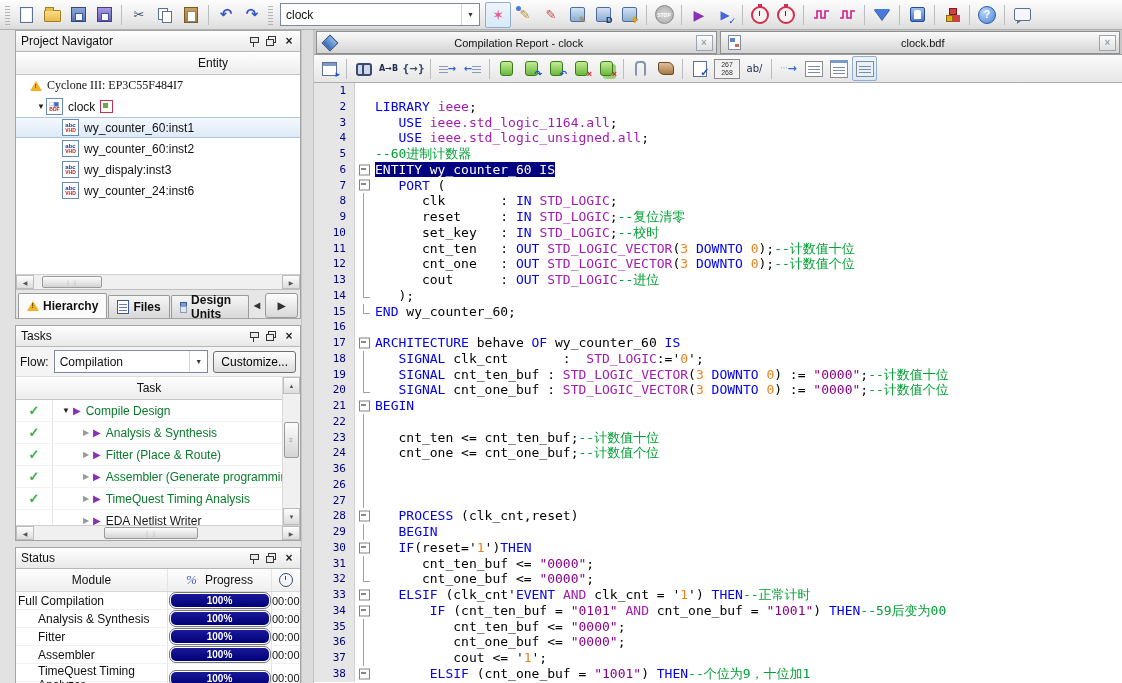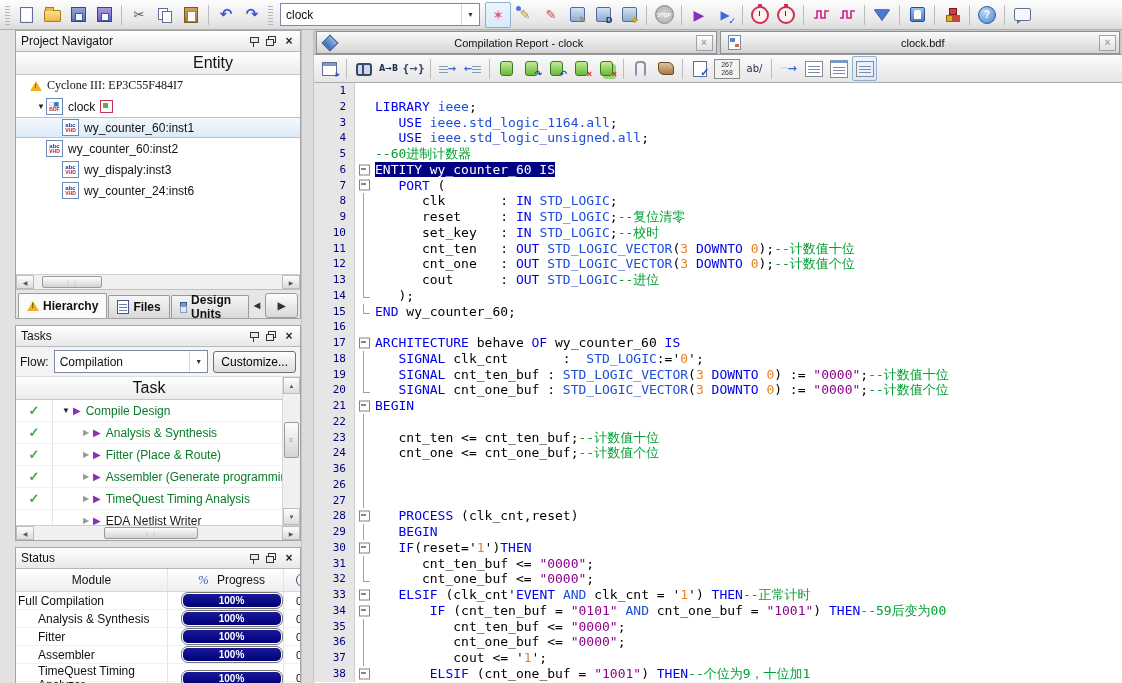--- a/index.html
+++ b/index.html
@@ -94,21 +94,21 @@
   .pbtns{margin-left:auto;display:flex;align-items:center;gap:2px;}
   .pbtn{width:16px;height:14px;display:flex;align-items:center;justify-content:center;color:#222;}
   .pinico{width:9px;height:11px;position:relative;}
   .pinico::before{content:"";position:absolute;left:1px;top:1px;width:7px;height:4px;background:#e8e8e8;border:1px solid #333;}
   .pinico::after{content:"";position:absolute;left:4px;top:6px;width:1px;height:5px;background:#333;}
   .resico{width:10px;height:10px;position:relative;}
   .resico::before{content:"";position:absolute;right:0;top:0;width:6px;height:5px;border:1px solid #333;}
   .resico::after{content:"";position:absolute;left:0;bottom:0;width:6px;height:5px;border:1px solid #333;background:#eee;}
   .xico{font-size:12px;font-weight:bold;line-height:1;}
   .colhdr{height:22px;flex:none;background:linear-gradient(#fefefe,#ececec);border-bottom:1px solid #c6c6c6;
-          display:flex;align-items:center;justify-content:center;font-size:16px;}
+          display:flex;align-items:center;justify-content:center;font-size:12px;}
   
   #tree{flex:1;overflow:hidden;}
   .trow{height:21px;display:flex;align-items:center;font-size:12px;white-space:nowrap;}
   .trow .exp{width:10px;font-size:8px;color:#222;text-align:center;flex:none;}
   .trow.selected{background:linear-gradient(#f4f8fc,#ddeaf7);border-top:1px solid #a9c6e2;border-bottom:1px solid #a9c6e2;height:19px;}
   .tlabel{margin-left:5px;}
   
   .hscroll{height:14px;flex:none;background:#f0f0f0;border-top:1px solid #d0d0d0;display:flex;align-items:stretch;}
   .vscroll{width:17px;flex:none;background:#f0f0f0;border-left:1px solid #d8d8d8;display:flex;flex-direction:column;}
   .sbtn{width:16px;flex:none;display:flex;align-items:center;justify-content:center;font-size:6px;color:#555;
@@ -131,21 +131,21 @@
   .btn{height:22px;border:1px solid #707070;border-radius:3px;background:linear-gradient(#fefefe,#dcdcdc);font-size:12px;padding:0 7px;}
   .tbody{flex:1;display:flex;overflow:hidden;}
   .tmain{flex:1;overflow:hidden;}
   .taskrow{height:21px;display:flex;align-items:center;border-bottom:1px solid #f2f2f2;font-size:12px;white-space:nowrap;}
   .chkcol{width:36px;flex:none;text-align:center;border-right:1px solid #e4e4e4;align-self:stretch;display:flex;align-items:center;justify-content:center;}
   .chk{color:#3fae49;font-weight:bold;font-size:13px;}
   .texp{width:14px;text-align:center;font-size:8px;flex:none;}
   .tplay{color:#8a2fb8;font-size:10px;margin-right:5px;}
   .tasklabel.done{color:#0a7a2a;} .tasklabel.todo{color:#1a1a1a;}
   
-  .sgrid{display:grid;grid-template-columns:152px 104px 1fr;gap:12px;}
+  .sgrid{display:grid;grid-template-columns:152px 104px 1fr;}
   .shdr{height:22px;border-bottom:1px solid #d8d8d8;background:linear-gradient(#fefefe,#efefef);align-items:center;font-size:12px;}
   .shdr>div{display:flex;align-items:center;justify-content:center;height:100%;}
   .shdr .c1,.srow .c1{border-right:1px solid #e4e4e4;}
   .shdr .c2,.srow .c2{border-right:1px solid #e4e4e4;}
   .srow{height:17px;border-bottom:1px solid #f0f0f0;font-size:12px;align-items:center;}
   .srow .c1{display:flex;align-items:center;padding-left:2px;height:100%;}
   .srow .c1.ind{padding-left:22px;}
   .srow .c2{display:flex;align-items:center;justify-content:center;height:100%;}
   .srow .c3{display:flex;align-items:center;justify-content:center;height:100%;font-size:11px;}
   .pbar{width:98px;height:13px;border:1px solid #767676;border-radius:7px;background:#fff;padding:1px;}
@@ -167,21 +167,21 @@
   .cl{height:15.76px;display:flex;align-items:stretch;line-height:15.76px;}
   .ln{width:32px;flex:none;text-align:right;padding-right:8px;background:#e6e6e6;border-right:1px solid #d0d0d0;
       color:#00007f;font-family:"DejaVu Sans Mono",monospace;font-size:11px;}
   .fd{width:20px;flex:none;position:relative;}
   .fbox{position:absolute;left:4px;top:50%;transform:translateY(-50%);width:9px;height:9px;background:#fff;border:1px solid #848484;}
   .fbox::after{content:"";position:absolute;left:1px;top:3px;width:5px;height:1px;background:#111;}
   .fline{position:absolute;left:8px;top:0;bottom:0;width:1px;background:#a0a0a0;}
   .fline.half{bottom:40%;}
   .ftick{position:absolute;left:8px;top:60%;width:7px;height:1px;background:#a0a0a0;}
   .ct{white-space:pre;font-family:"DejaVu Sans Mono",monospace;font-size:13px;}
-  .sg-k{color:#0000ee;} .sg-t{color:#1d4ed8;} .sg-n{color:#e8821e;} .sg-s{color:#8b008b;}
+  .sg-k{color:#0000ee;} .sg-t{color:#a21caf;} .sg-n{color:#e8821e;} .sg-s{color:#8b008b;}
   .sg-c{color:#00a033;} .sg-p{color:#000;}
   .sg-sel{background:#000080;color:#fff;}
 </style>
 </head>
 <body>
 
 <div id="app">
   <div id="maintb">
     <div class="grip"></div>
     <span id="tb-left" style="display:flex;align-items:center;">
@@ -334,21 +334,21 @@
               <span class="ic-clockext"></span>
             </div>
             <div class="trow selected" style="padding-left: 36px;">
               <span class="exp"></span>
               <span class="ic-vhd">
                 <span class="a">abc</span>
                 <span class="b">VHD</span>
               </span>
               <span class="tlabel">wy_counter_60:inst1</span>
             </div>
-            <div class="trow" style="padding-left: 20px;">
+            <div class="trow" style="padding-left: 36px;">
               <span class="exp"></span>
               <span class="ic-vhd">
                 <span class="a">abc</span>
                 <span class="b">VHD</span>
               </span>
               <span class="tlabel">wy_counter_60:inst2</span>
             </div>
             <div class="trow" style="padding-left: 36px;">
               <span class="exp"></span>
               <span class="ic-vhd">

